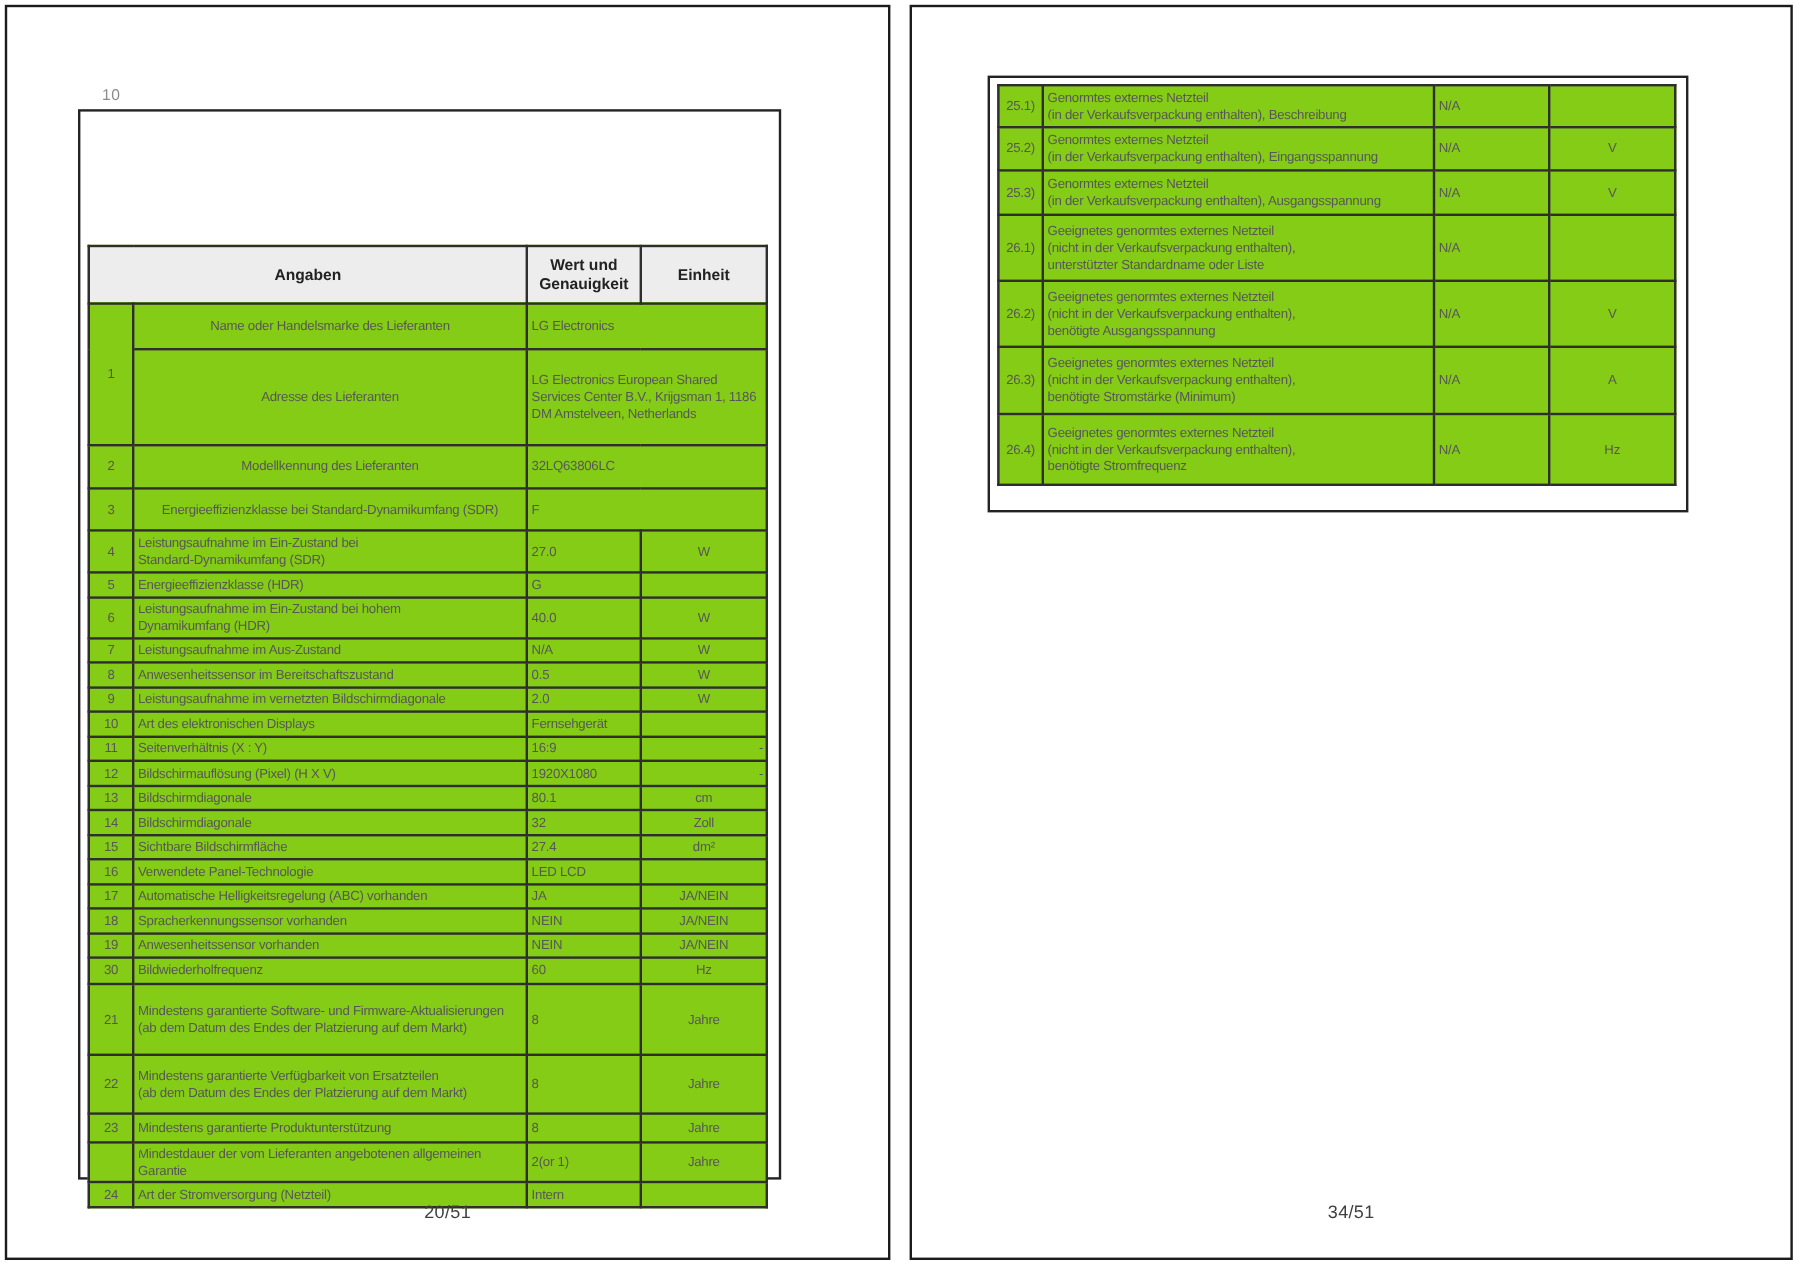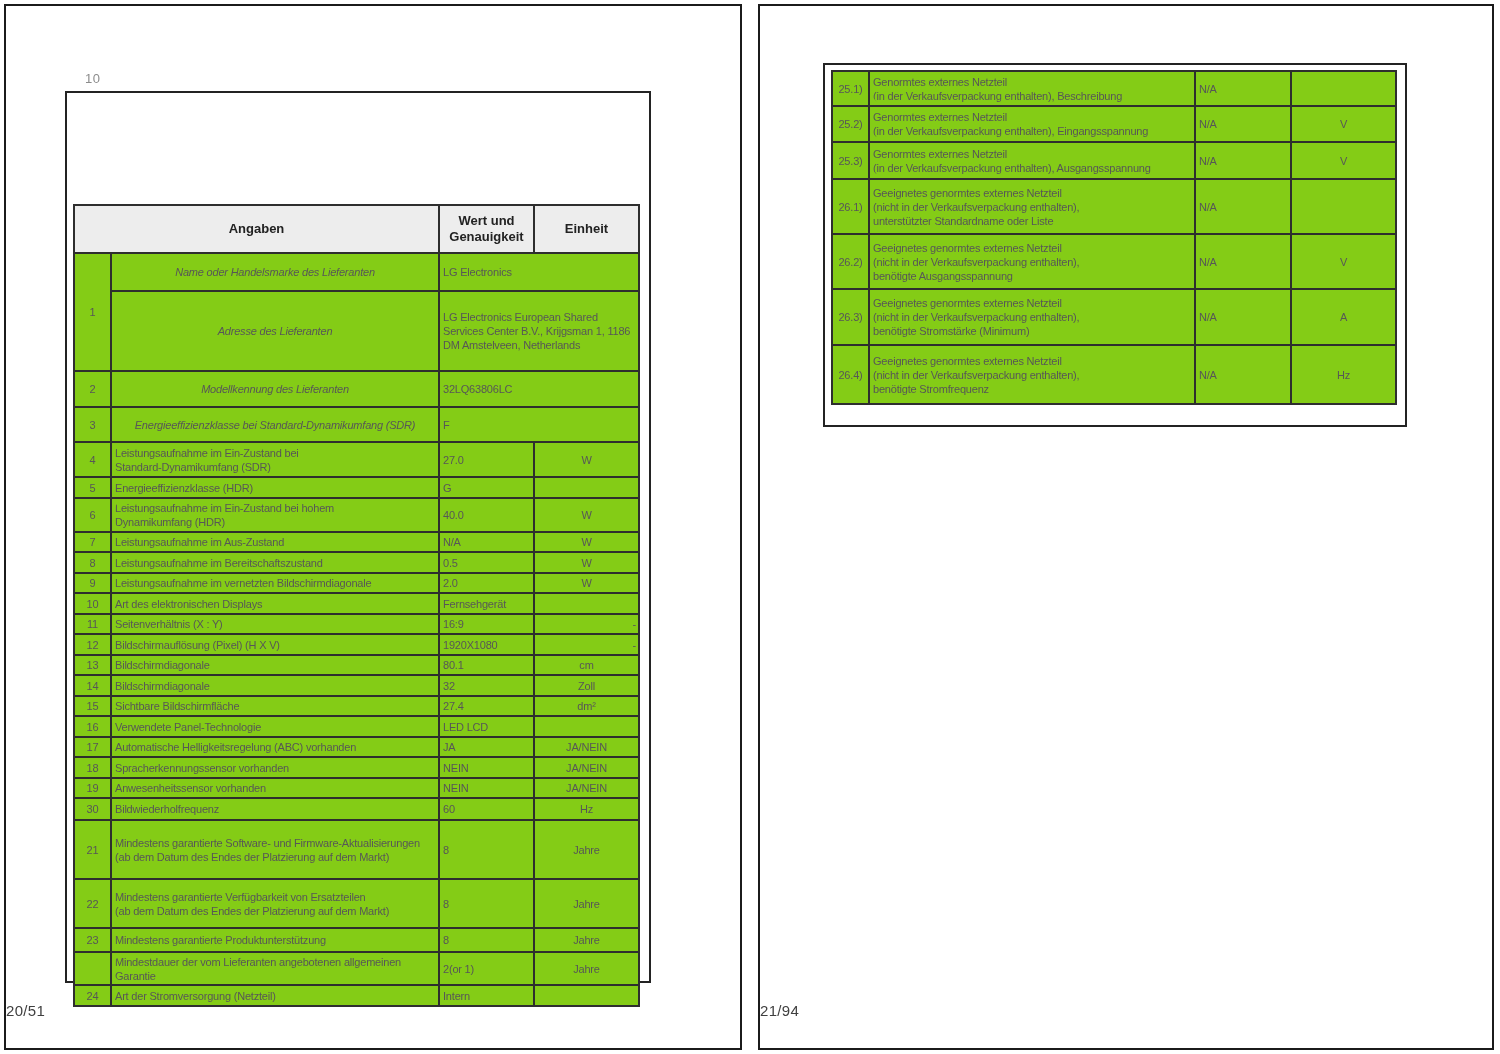--- a/index.html
+++ b/index.html
@@ -42,27 +42,27 @@
     border:2px solid #2e2e2e;
     padding:1px 3px;overflow:hidden;vertical-align:middle;
   }
   .sheet thead th{
     background:#ededed;color:#222222;font-weight:bold;
     font-size:13px;line-height:16px;letter-spacing:0;
     white-space:pre-line;text-align:center;
   }
   td.num{text-align:center;padding:1px 1px;}
   td.lbl{text-align:left;white-space:pre-line;border-radius:16px;}
-  td.lbl.c{text-align:center;font-style:italic;}
+  td.lbl.c{text-align:center;}
   td.val{text-align:left;white-space:pre-line;}
   td.unit{text-align:center;}
   td.unit.r{text-align:right;padding-right:2px;}
   .page-footer{
     position:absolute;left:0;top:996px;width:100%;
-    text-align:left;font-size:15px;color:#3f3f3f;letter-spacing:0.3px;
+    text-align:center;font-size:15px;color:#3f3f3f;letter-spacing:0.3px;
   }
   .frame-right{
     position:absolute;left:63px;top:57px;width:584px;height:364px;
     border:2px solid #232323;box-sizing:border-box;
   }
   .sheet-right{left:6px;top:5px;width:564px;}
 </style>
 </head>
 <body>
 
@@ -128,21 +128,21 @@
         <td class="unit">W</td>
       </tr>
       <tr style="height:20px">
         <td class="num">7</td>
         <td class="lbl">Leistungsaufnahme im Aus-Zustand</td>
         <td class="val">N/A</td>
         <td class="unit">W</td>
       </tr>
       <tr style="height:21px">
         <td class="num">8</td>
-        <td class="lbl">Leistungsaufnahme im Bereitschaftszustand</td>
+        <td class="lbl">Anwesenheitssensor im Bereitschaftszustand</td>
         <td class="val">0.5</td>
         <td class="unit">W</td>
       </tr>
       <tr style="height:20px">
         <td class="num">9</td>
         <td class="lbl">Leistungsaufnahme im vernetzten Bildschirmdiagonale</td>
         <td class="val">2.0</td>
         <td class="unit">W</td>
       </tr>
       <tr style="height:21px">
@@ -310,14 +310,14 @@
           <td class="lbl">Geeignetes genormtes externes Netzteil
 (nicht in der Verkaufsverpackung enthalten),
 benötigte Stromfrequenz</td>
           <td class="val">N/A</td>
           <td class="unit">Hz</td>
         </tr>
       </tbody>
     </table>
   </div>
 
-  <div class="page-footer">21/94</div>
+  <div class="page-footer">34/51</div>
 </section>
 
 </body></html>

